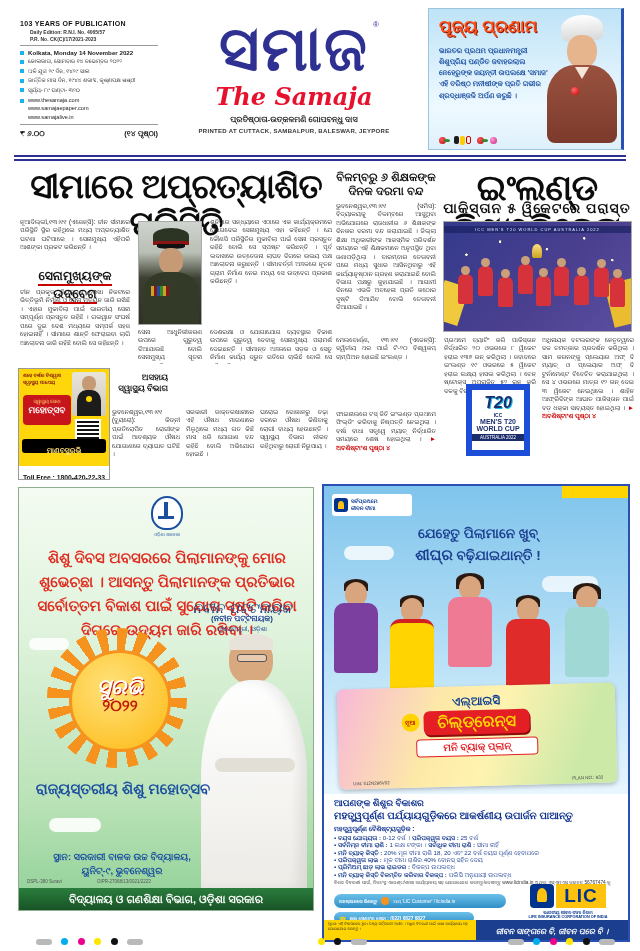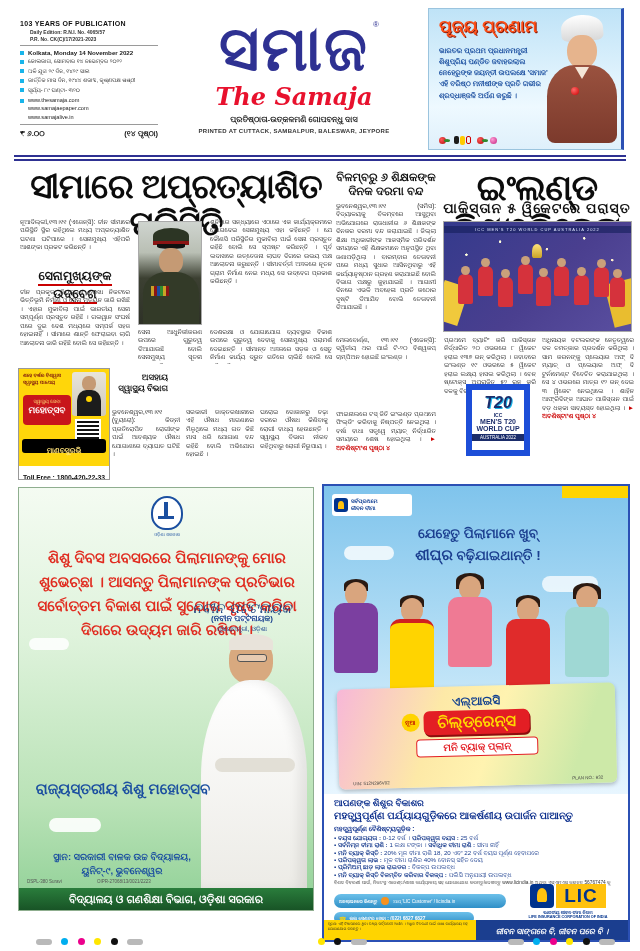--- a/index.html
+++ b/index.html
@@ -205,20 +205,27 @@
         <div style="position:absolute;left:11px;top:4px;width:4px;height:14px;background:#1b4fa0;"></div>
         <div style="position:absolute;left:5px;top:18px;width:16px;height:3px;background:#1b4fa0;"></div>
       </div>
       <div style="font-size:4.5px;color:#1b4fa0;margin-top:2px;">ଓଡ଼ିଶା ସରକାର</div>
     </div>
     <div class="c" style="position:absolute;left:16px;top:58px;width:264px;font-size:15px;font-weight:bold;color:#e02b1f;line-height:1.6;">ଶିଶୁ ଦିବସ ଅବସରରେ ପିଲାମାନଙ୍କୁ ମୋର ଶୁଭେଚ୍ଛା । ଆସନ୍ତୁ ପିଲାମାନଙ୍କ ପ୍ରତିଭାର ସର୍ବୋତ୍ତମ ବିକାଶ ପାଇଁ ସୁଯୋଗ ସୃଷ୍ଟି କରିବା ଦିଗରେ ଉଦ୍ୟମ ଜାରି ରଖିବା ।</div>
     <div style="position:absolute;left:168px;top:112px;width:110px;text-align:center;font-family:'DejaVu Serif',serif;font-style:italic;font-size:14px;color:#17407f;">ନବୀନ ପଟ୍ଟନାୟକ</div>
     <div style="position:absolute;left:168px;top:126px;width:110px;text-align:center;font-size:8px;font-weight:bold;color:#143c8c;">(ନବୀନ ପଟ୍ଟନାୟକ)</div>
     <div style="position:absolute;left:168px;top:137px;width:110px;text-align:center;font-size:6.5px;color:#143c8c;">ମୁଖ୍ୟମନ୍ତ୍ରୀ, ଓଡ଼ିଶା</div>
 
+    <div style="position:absolute;left:28px;top:140px;width:140px;height:140px;border-radius:50%;
+         background:repeating-conic-gradient(#f6921e 0 9deg,rgba(246,146,30,0) 9deg 18deg);">
+      <div style="position:absolute;left:22px;top:22px;width:96px;height:96px;border-radius:50%;background:radial-gradient(circle at 40% 35%,#ffe27a,#fdb913);border:3px solid #f6921e;text-align:center;">
+        <div style="margin-top:22px;font-size:21px;font-weight:800;font-style:italic;color:#fff;text-shadow:1px 1px 0 #c21807;">ସୁରଭି</div>
+        <div style="font-size:16px;font-weight:800;color:#c21807;margin-top:-2px;">୨୦୨୨</div>
+      </div>
+    </div>
 
     <div style="position:absolute;right:0;top:150px;width:118px;height:252px;">
       <div style="position:absolute;left:34px;top:0;width:44px;height:46px;background:#d8a97f;border-radius:45%;"></div>
       <div style="position:absolute;left:34px;top:-4px;width:44px;height:16px;background:#e8e3da;border-radius:50% 50% 0 0;"></div>
       <div style="position:absolute;left:42px;top:16px;width:28px;height:6px;border:1px solid #555;border-radius:3px;background:rgba(255,255,255,.4);"></div>
       <div style="position:absolute;left:6px;top:42px;width:106px;height:210px;background:linear-gradient(180deg,#ffffff,#ecebe6);border-radius:46% 46% 0 0;box-shadow:inset -8px 0 12px rgba(0,0,0,.08);"></div>
       <div style="position:absolute;left:20px;top:120px;width:80px;height:14px;background:#e2dfd6;border-radius:8px;"></div>
     </div>
     <div style="position:absolute;left:14px;top:292px;width:180px;text-align:center;font-size:15px;font-weight:800;color:#1b4fa0;">ରାଜ୍ୟସ୍ତରୀୟ ଶିଶୁ ମହୋତ୍ସବ</div>
     <div class="c" style="position:absolute;left:8px;top:362px;width:190px;font-size:9.5px;font-weight:bold;color:#1b4fa0;line-height:1.5;">

